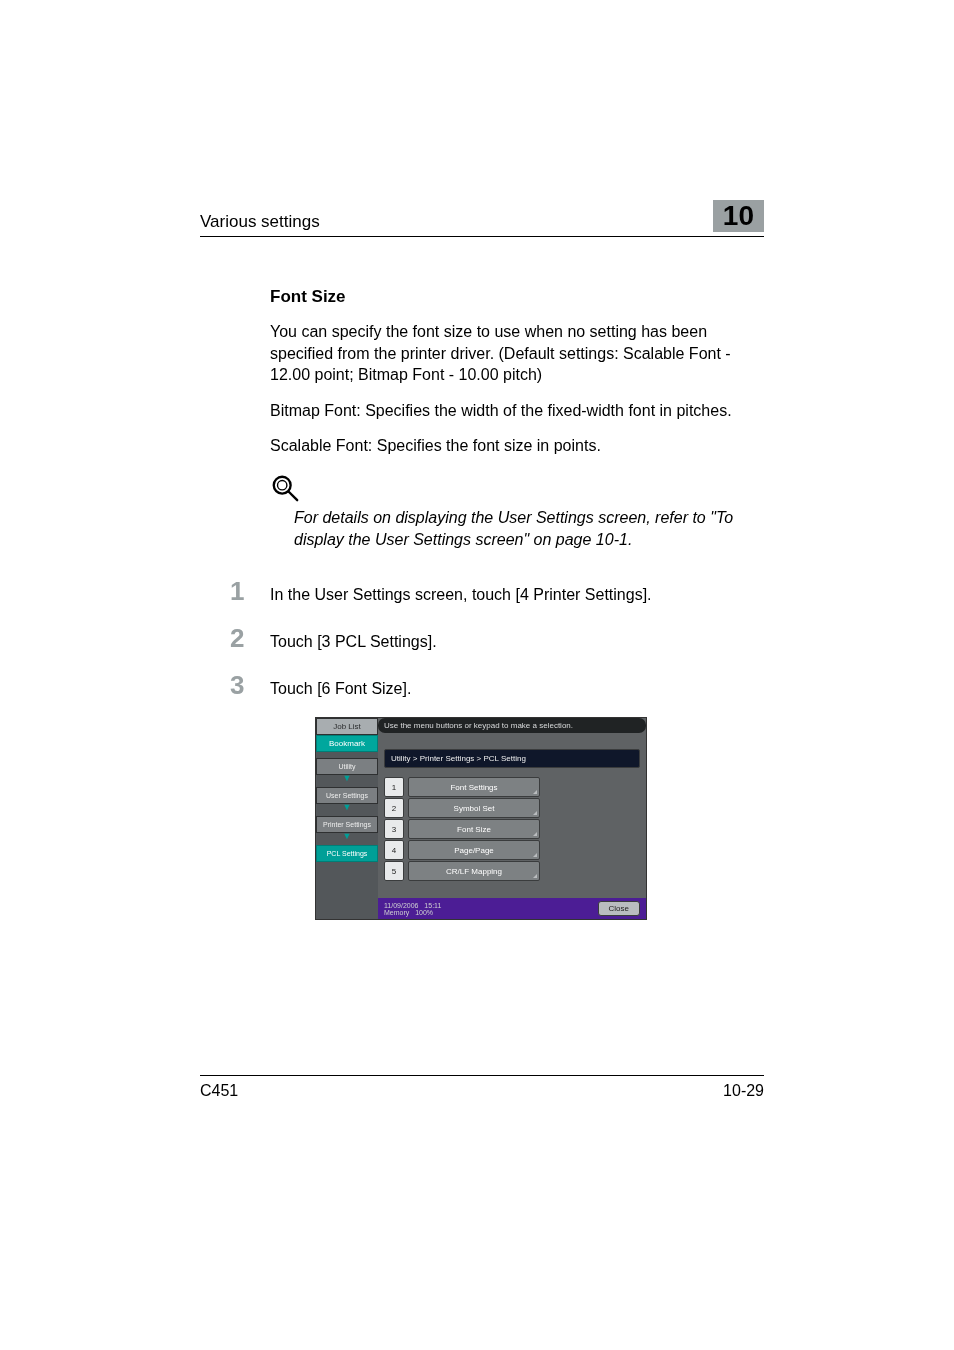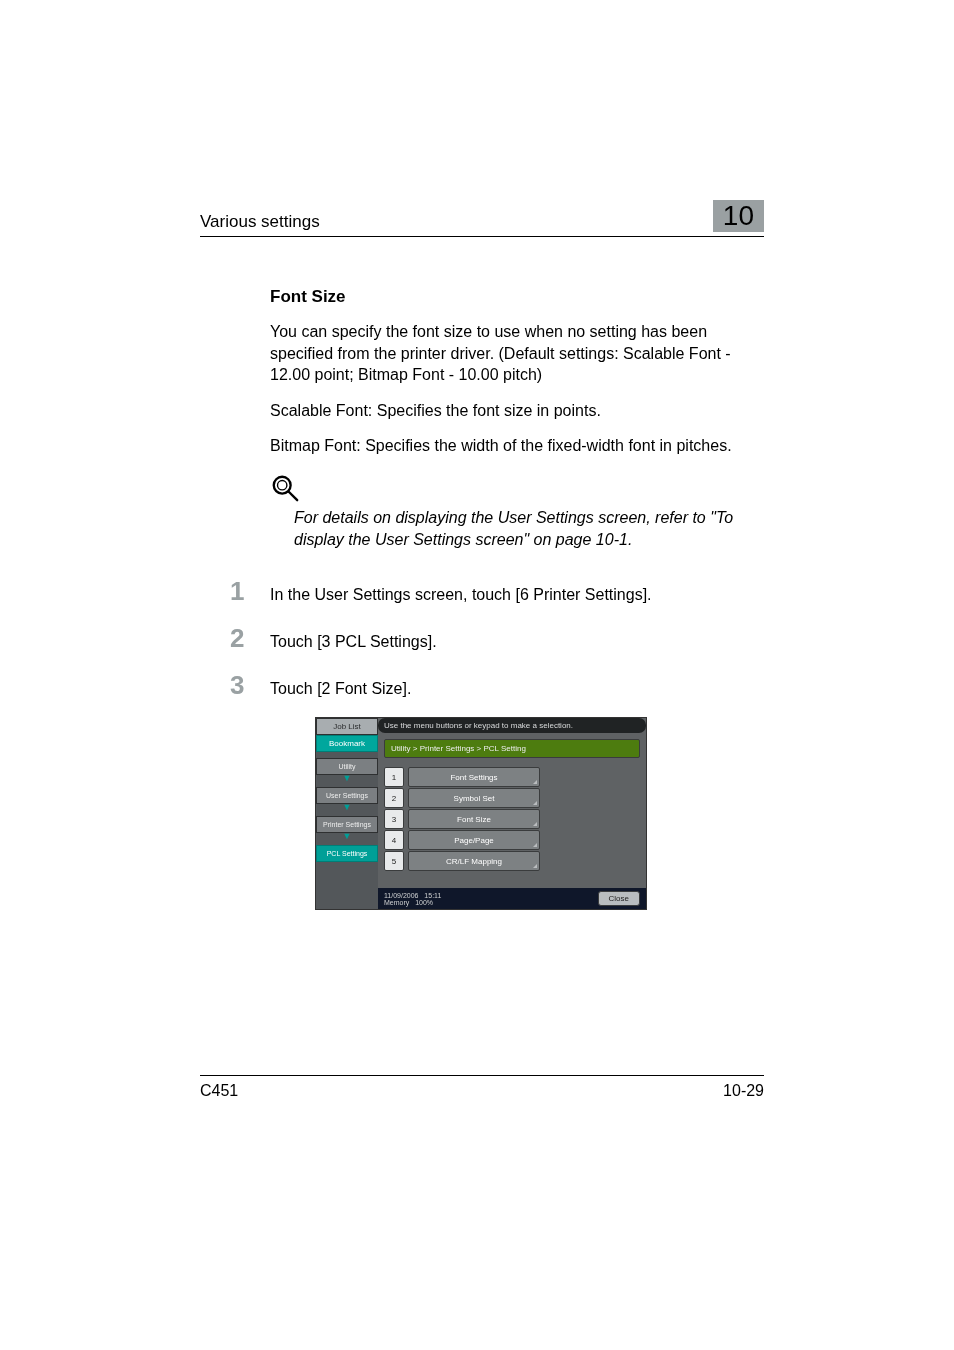--- a/index.html
+++ b/index.html
@@ -7,21 +7,21 @@
     width:954px;height:1350px;position:relative;
     font-family:Arial,Helvetica,sans-serif;color:#000;
     box-sizing:border-box;padding:200px 190px 0 200px;
   }
   .running-head{
     display:flex;justify-content:space-between;align-items:flex-end;
     border-bottom:1.5px solid #000;padding-bottom:4px;margin-bottom:50px;
   }
   .running-head .left{font-size:17px;}
   .chapter-badge{
-    background:#9aa0a2;padding:2px 10px;font-size:28px;font-weight:normal;
+    background:#9aa0a2;padding:2px 10px;font-size:28px;font-weight:bold;
     color:#000;line-height:1;
   }
   .body{margin-left:70px;width:490px;}
   .h3{font-weight:bold;font-size:17px;margin:0 0 14px;}
   .para{font-size:16px;line-height:1.35;margin:0 0 14px;}
   .detail-block{margin:16px 0 26px;}
   .mag-icon{width:30px;height:30px;display:block;margin-bottom:4px;}
   .detail-label{font-weight:bold;font-size:16px;margin:0 0 4px 24px;}
   .detail-text{font-style:italic;font-size:16px;line-height:1.35;margin:0 0 0 24px;}
   .step{display:flex;align-items:baseline;margin:0 0 16px -40px;}
@@ -44,22 +44,22 @@
   .spaced{margin-top:14px;}
   .crumb-btn{
     background:#7b7f82;color:#eee;text-align:center;font-size:7px;
     padding:4px 0;border:1px solid #2e3031;margin-top:6px;
   }
   .crumb-sel{background:#009f97;color:#fff;border:1px solid #007e77;
     text-align:center;font-size:7px;padding:4px 0;margin-top:6px;}
   .arrow{color:#009f97;text-align:center;font-size:9px;line-height:6px;}
   .instr{background:#202324;color:#d8dadb;font-size:8px;padding:3px 6px;border-radius:7px;}
   .breadcrumb{
-    background:#4d7c0f;color:#eee;font-size:8px;padding:4px 6px;
-    margin:6px 6px 10px;border:1px solid #3a3c3d;border-radius:2px;
+    background:#0f172a;color:#eee;font-size:8px;padding:4px 6px;
+    margin:16px 6px 10px;border:1px solid #3a3c3d;border-radius:2px;
   }
   .menu-item{
     display:flex;align-items:center;margin:3px 6px;height:18px;
   }
   .menu-num{
     width:18px;height:18px;background:#e8eaeb;color:#222;
     display:flex;align-items:center;justify-content:center;font-size:8px;
     border:1px solid #3a3c3d;border-radius:2px;
   }
   .menu-label{
@@ -67,21 +67,21 @@
     display:flex;align-items:center;justify-content:center;font-size:8px;
     border:1px solid #3a3c3d;border-radius:2px;position:relative;
   }
   .menu-label::after{
     content:"";position:absolute;right:2px;bottom:2px;
     width:0;height:0;border-left:4px solid transparent;
     border-bottom:4px solid #b9bcbe;
   }
   .bottom-bar{
     display:flex;justify-content:space-between;align-items:center;
-    background:#0f172a;padding:3px 6px;margin-top:18px;font-size:7px;color:#cfd1d2;
+    background:#4c1d95;padding:3px 6px;margin-top:18px;font-size:7px;color:#cfd1d2;
   }
   .close-btn{
     background:#b9bdbf;color:#222;border:1px solid #3a3c3d;
     border-radius:3px;padding:2px 10px;font-size:8px;
   }
   .footer{
     position:absolute;left:200px;right:190px;bottom:250px;
     border-top:1px solid #000;padding-top:6px;
     display:flex;justify-content:space-between;font-size:16px;
   }
@@ -92,43 +92,43 @@
 <div class="page">
 
   <div class="running-head">
     <span class="left">Various settings</span>
     <span class="chapter-badge">10</span>
   </div>
 
   <div class="body">
     <p class="h3">Font Size</p>
     <p class="para">You can specify the font size to use when no setting has been specified from the printer driver. (Default settings: Scalable Font - 12.00 point; Bitmap Font - 10.00 pitch)</p>
+    <p class="para">Bitmap Font: Specifies the width of the fixed-width font in pitches.</p>
     <p class="para">Scalable Font: Specifies the font size in points.</p>
-    <p class="para">Bitmap Font: Specifies the width of the fixed-width font in pitches.</p>
 
     <div class="detail-block">
       <svg class="mag-icon" viewBox="0 0 32 32">
         <circle cx="13" cy="13" r="9" fill="none" stroke="#000" stroke-width="2.5"></circle>
         <circle cx="13" cy="13" r="5" fill="none" stroke="#000" stroke-width="1.5"></circle>
         <line x1="20" y1="20" x2="29" y2="29" stroke="#000" stroke-width="2.5" stroke-linecap="round"></line>
       </svg>
       <p class="detail-text">For details on displaying the User Settings screen, refer to "To display the User Settings screen" on page 10-1.</p>
     </div>
 
     <div class="step">
       <span class="step-num">1</span>
-      <span class="step-text">In the User Settings screen, touch [6 Printer Settings].</span>
+      <span class="step-text">In the User Settings screen, touch [4 Printer Settings].</span>
     </div>
     <div class="step">
       <span class="step-num">2</span>
       <span class="step-text">Touch [3 PCL Settings].</span>
     </div>
     <div class="step">
       <span class="step-num">3</span>
-      <span class="step-text">Touch [2 Font Size].</span>
+      <span class="step-text">Touch [6 Font Size].</span>
     </div>
 
     <div class="screen">
       <div class="screen-row">
         <div class="sidepanel">
           <div class="tab">Job List</div>
           <div class="tab active">Bookmark</div>
 
           <div class="crumb-btn spaced">Utility</div>
           <div class="arrow">▼</div>

